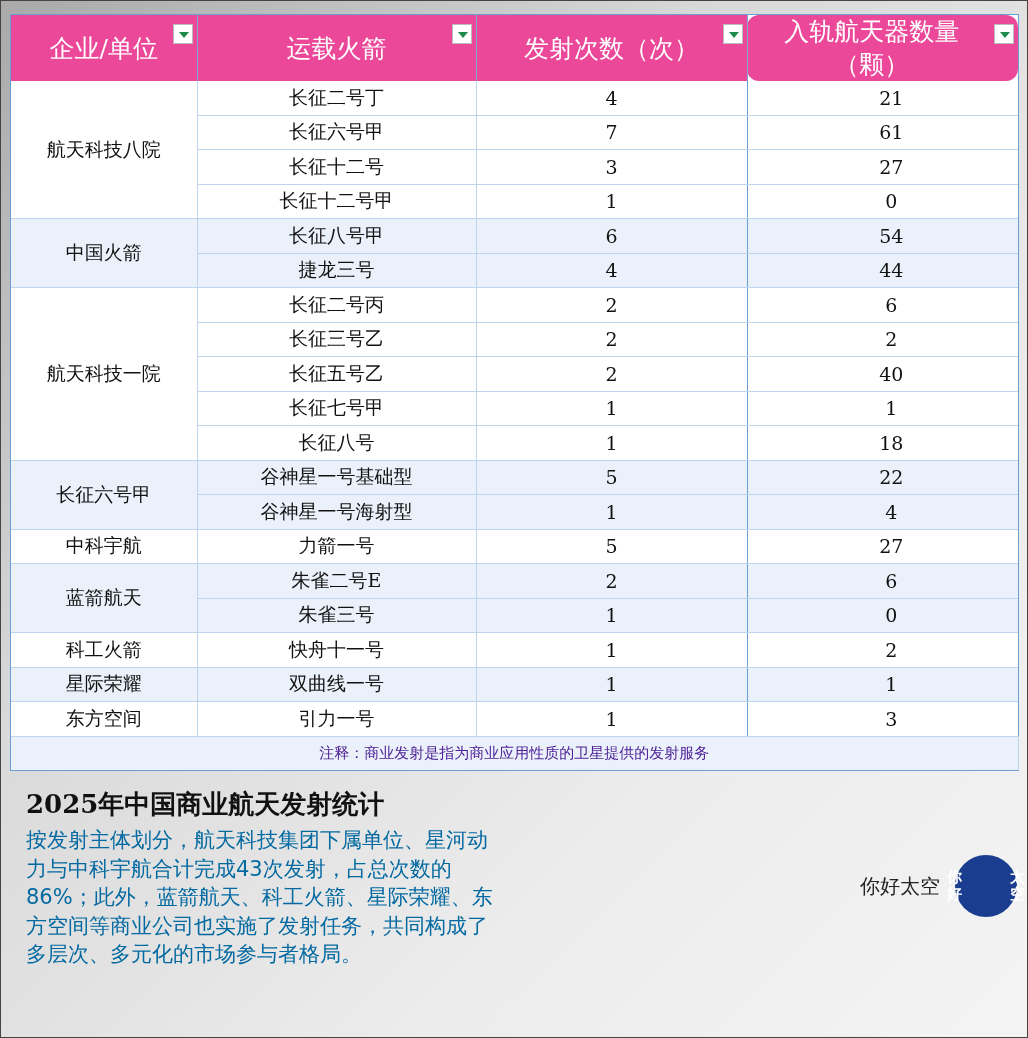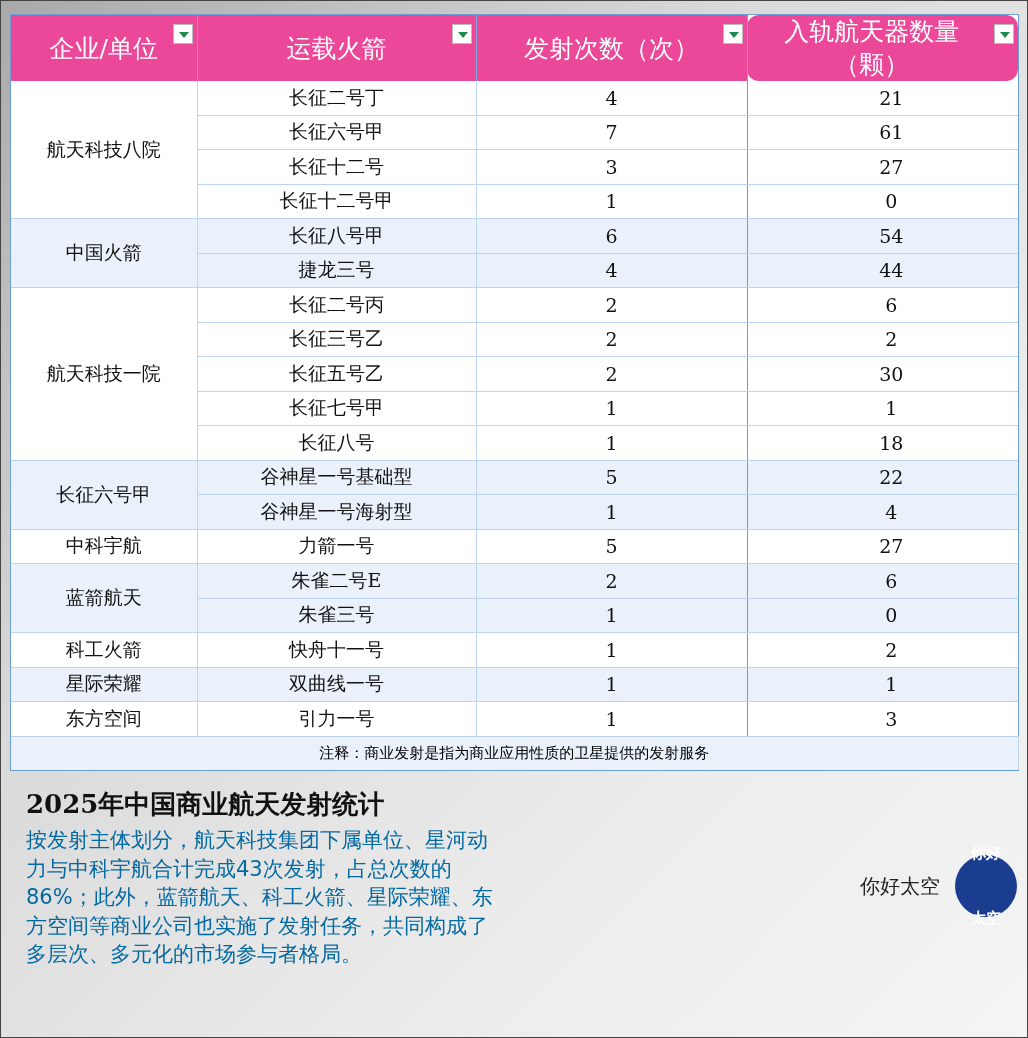--- a/index.html
+++ b/index.html
@@ -13,26 +13,26 @@
      border-right:1px solid #7fa6d8;padding:0;}
   th:last-child{border-right:none;border-radius:12px;}
   th .lbl{display:inline-block;}
   th .dd{position:absolute;right:4px;top:9px;width:20px;height:20px;background:#fff;border:1px solid #bbb;box-sizing:border-box;cursor:pointer;}
   th .dd::after{content:"";position:absolute;left:5px;top:7px;border-left:5px solid transparent;border-right:5px solid transparent;border-top:6px solid #1e8a4c;}
   td{height:33.5px;padding:0;text-align:center;font-size:19px;border-bottom:1px solid #bcd4ee;border-right:1px solid #bcd4ee;}
   td.num2{border-right:none;padding-left:17px;}
   td.num{border-right:1px solid #6a9fd4;}
   tr.shade td{background:#eaf1fa;}
   td.grp{font-family:Liberation Sans, sans-serif;font-size:19px;}
-  td.note{background:#eaf1fa;color:#000000;font-size:15px;height:33px;border-bottom:none;font-family:"DejaVu Sans","Liberation Sans",sans-serif;}
+  td.note{background:#eaf1fa;color:#4c1d95;font-size:15px;height:33px;border-bottom:none;font-family:"DejaVu Sans","Liberation Sans",sans-serif;}
   .title{position:absolute;left:26px;top:778px;font-size:26px;font-weight:bold;font-family:"DejaVu Serif","Liberation Serif",serif;margin-top:9px;}
   .desc{position:absolute;left:26px;top:826px;width:470px;font-size:21px;line-height:28.5px;color:#0369a1;font-family:"DejaVu Sans","Liberation Sans",sans-serif;}
   .brand{position:absolute;left:860px;top:873px;font-size:20px;color:#222;font-family:Liberation Mono, monospace;}
   .logo{position:absolute;left:955px;top:855px;width:62px;height:62px;border-radius:50%;background:#1a3d8f;color:#fff;
-        display:flex;flex-direction:column;align-items:center;justify-content:center;font-size:15px;line-height:17px;font-weight:bold;font-family:"DejaVu Sans","Liberation Sans",sans-serif;gap:48px;}
+        display:flex;flex-direction:row;align-items:center;justify-content:center;font-size:15px;line-height:17px;font-weight:bold;font-family:"DejaVu Sans","Liberation Sans",sans-serif;gap:48px;}
 </style>
 </head>
 <body>
 
 <div class="frame"></div>
 
 <div class="tbl">
   <table>
     <colgroup>
         <col style="width:186px">
@@ -88,21 +88,21 @@
           <td class="num2">6</td>
         </tr>
         <tr>
           <td>长征三号乙</td>
           <td class="num">2</td>
           <td class="num2">2</td>
         </tr>
         <tr>
           <td>长征五号乙</td>
           <td class="num">2</td>
-          <td class="num2">30</td>
+          <td class="num2">40</td>
         </tr>
         <tr>
           <td>长征七号甲</td>
           <td class="num">1</td>
           <td class="num2">1</td>
         </tr>
         <tr>
           <td>长征八号</td>
           <td class="num">1</td>
           <td class="num2">18</td>

